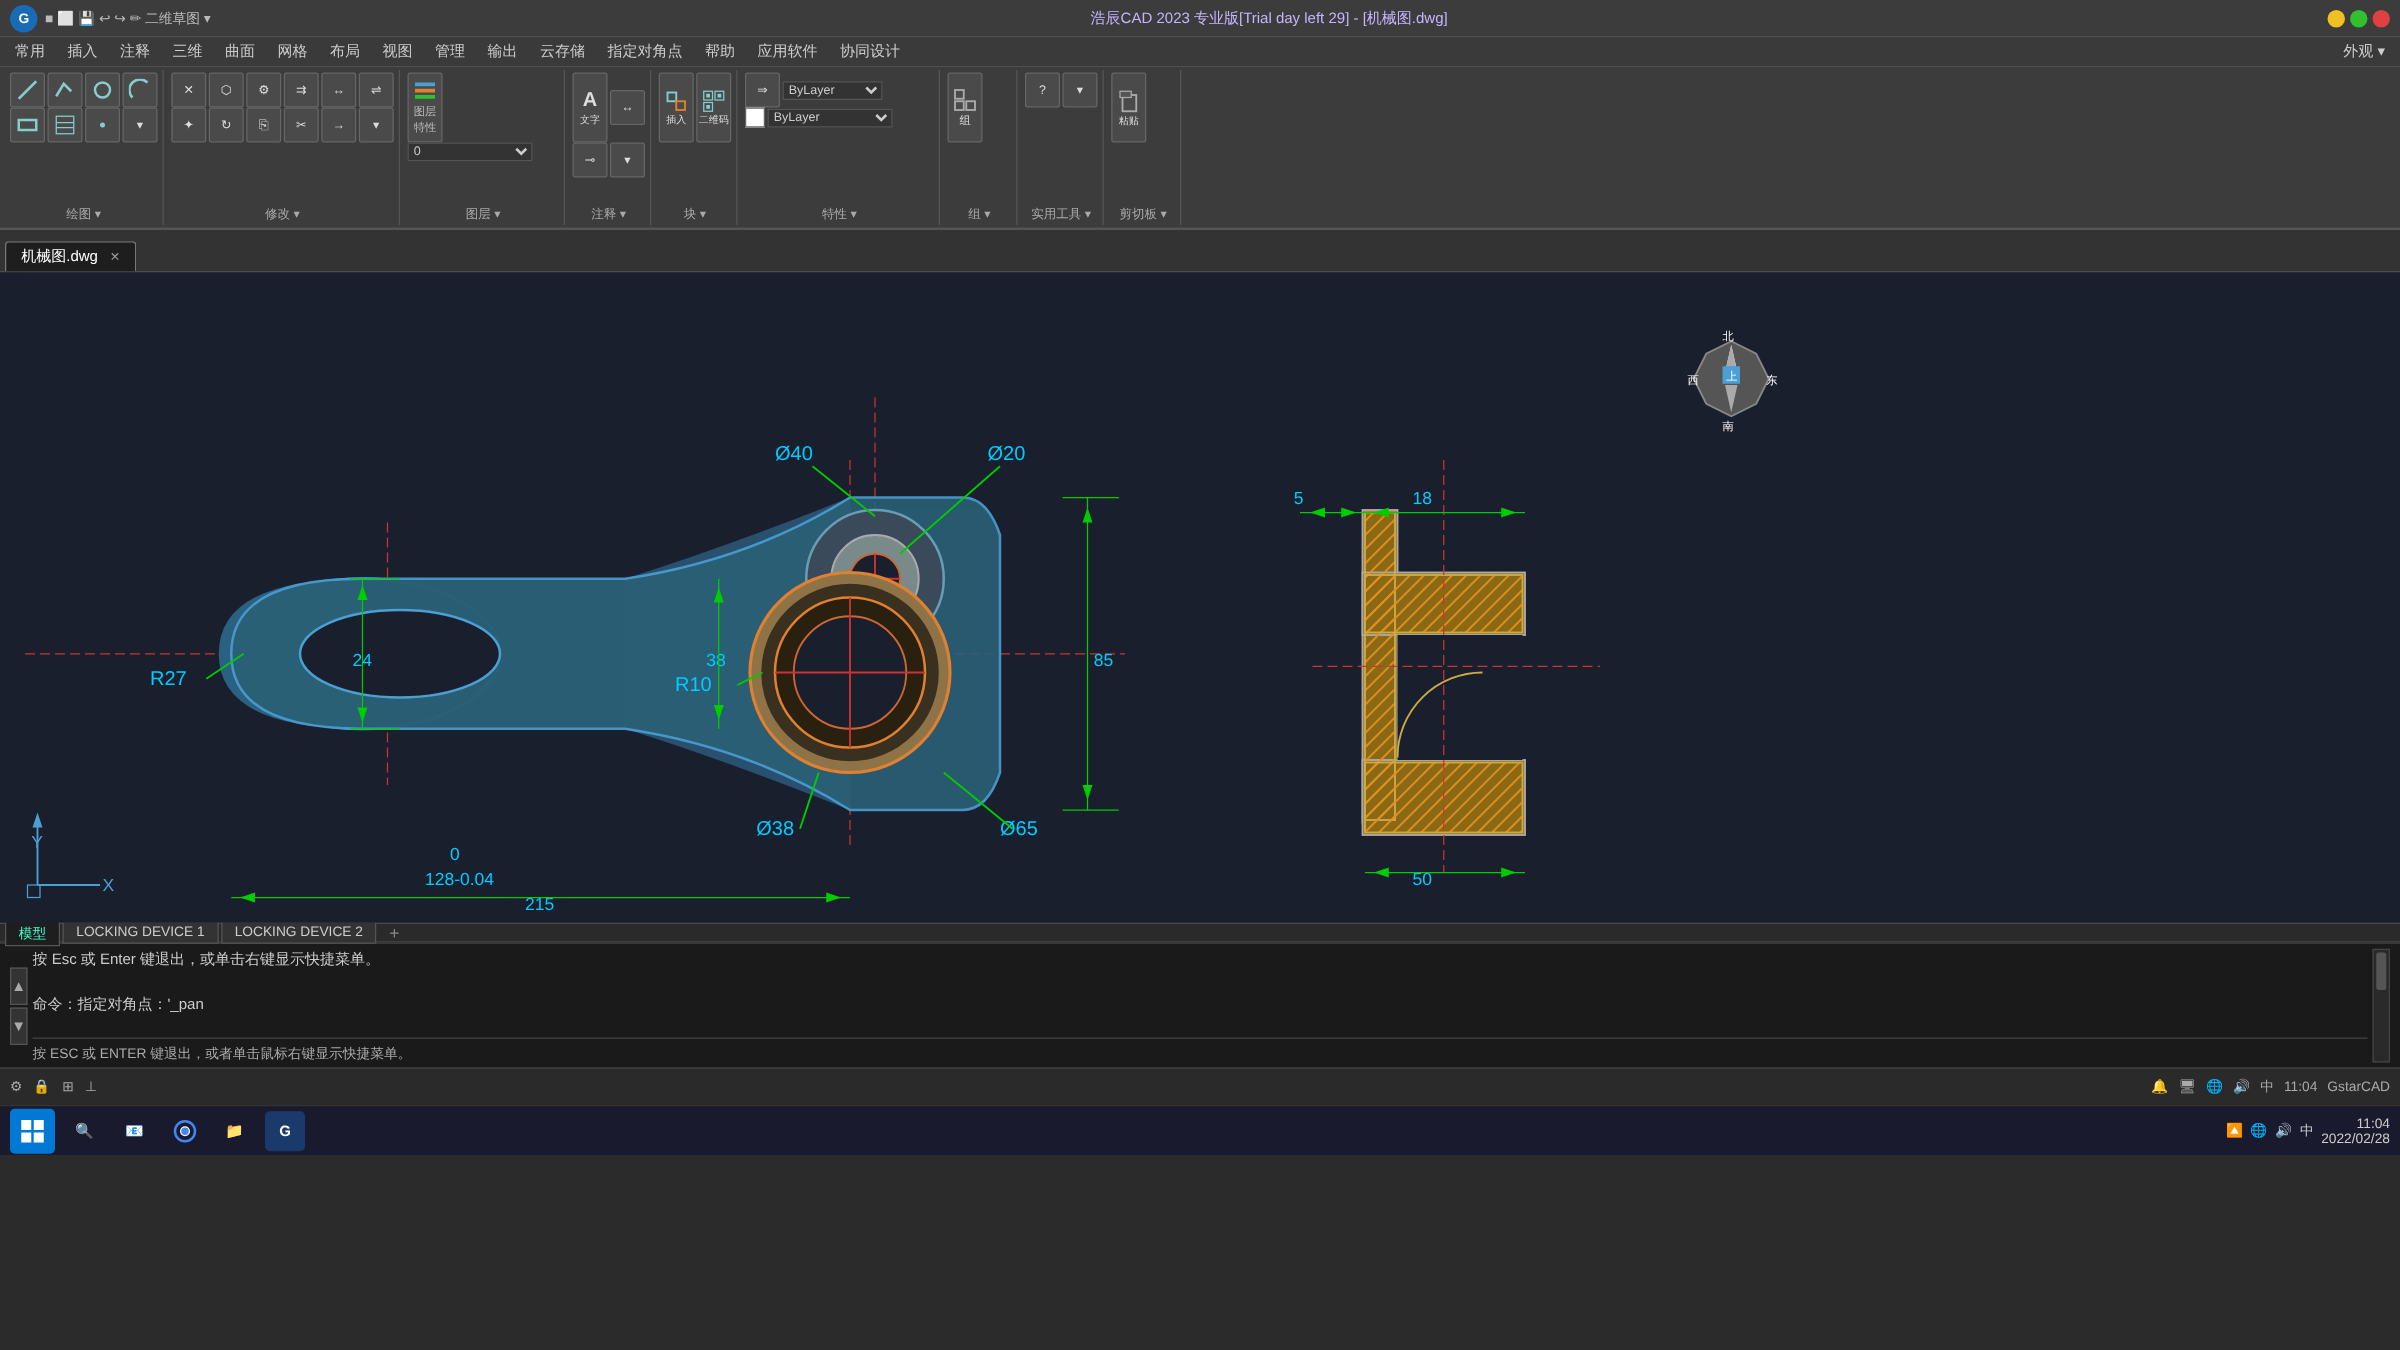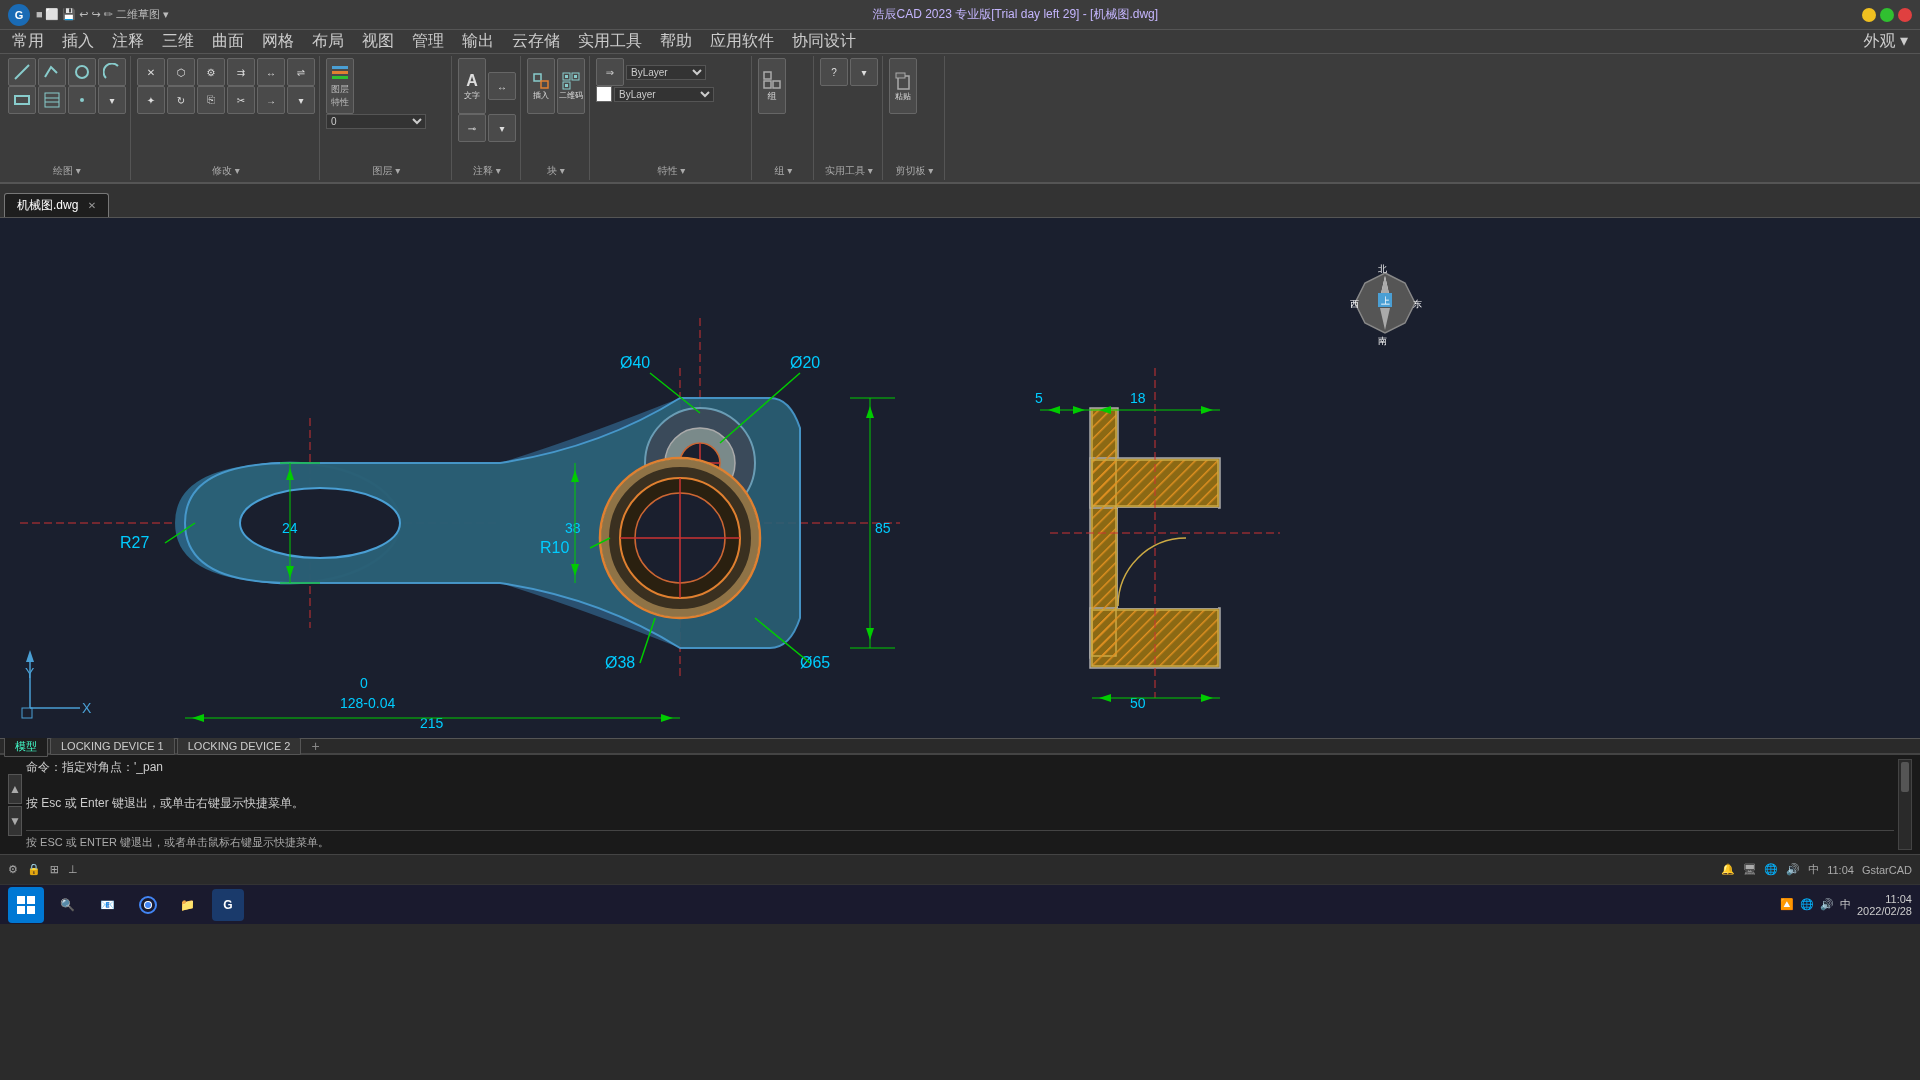--- a/index.html
+++ b/index.html
@@ -15,21 +15,21 @@
     #titlebar .winbtn { width: 14px; height: 14px; border-radius: 50%; border: none; cursor: pointer; }
     #titlebar .winbtn.min { background: #f0c020; }
     #titlebar .winbtn.max { background: #30c030; }
     #titlebar .winbtn.close { background: #e04040; }
 
     
     #menubar {
       height: 24px; background: #3a3a3a; display: flex; align-items: center; padding: 0 4px;
       border-bottom: 1px solid #555; gap: 2px;
     }
-    .menu-item { padding: 2px 8px; color: #ccc; cursor: pointer; font-size: 16px; border-radius: 2px; }
+    .menu-item { padding: 2px 8px; color: #ccc; cursor: pointer; font-size: 12px; border-radius: 2px; }
 
     
     #toolbar {
       height: 120px; background: #3c3c3c; border-bottom: 2px solid #555;
       display: flex; flex-direction: row; padding: 2px 4px; gap: 2px;
     }
     .toolbar-group {
       display: flex; flex-direction: column; border-right: 1px solid #555; padding: 2px 4px; min-width: 60px;
     }
     .toolbar-group-label { font-size: 10px; color: #aaa; text-align: center; margin-top: auto; padding-top: 2px; }
@@ -122,21 +122,21 @@
   <div class="menu-item">插入</div>
   <div class="menu-item">注释</div>
   <div class="menu-item">三维</div>
   <div class="menu-item">曲面</div>
   <div class="menu-item">网格</div>
   <div class="menu-item">布局</div>
   <div class="menu-item">视图</div>
   <div class="menu-item">管理</div>
   <div class="menu-item">输出</div>
   <div class="menu-item">云存储</div>
-  <div class="menu-item">实用工具</div>
+  <div class="menu-item">指定对角点</div>
   <div class="menu-item">帮助</div>
   <div class="menu-item">应用软件</div>
   <div class="menu-item">协同设计</div>
   <div style="flex:1;"></div>
   <div class="menu-item">外观 ▾</div>
 </div>
 
 <div id="toolbar" style="height:130px;display:flex;flex-wrap:nowrap;overflow:hidden;">
 
   <div class="toolbar-group">
@@ -506,22 +506,22 @@
 </div>
 
 <div id="command-area">
   <div style="display:flex;height:100%;gap:4px;">
 
     <div style="display:flex;flex-direction:column;justify-content:center;gap:2px;">
       <div style="width:14px;height:30px;background:#333;border:1px solid #555;display:flex;align-items:center;justify-content:center;cursor:pointer;color:#aaa;">▲</div>
       <div style="width:14px;height:30px;background:#333;border:1px solid #555;display:flex;align-items:center;justify-content:center;cursor:pointer;color:#aaa;">▼</div>
     </div>
     <div style="flex:1;display:flex;flex-direction:column;justify-content:space-between;">
+      <div style="color:#ccc;font-size:12px;">按 Esc 或 Enter 键退出，或单击右键显示快捷菜单。</div>
       <div style="color:#ccc;font-size:12px;">命令：指定对角点：'_pan</div>
-      <div style="color:#ccc;font-size:12px;">按 Esc 或 Enter 键退出，或单击右键显示快捷菜单。</div>
       <div style="border-top:1px solid #444;padding-top:4px;">
         <span style="color:#aaa;font-size:11px;">按 ESC 或 ENTER 键退出，或者单击鼠标右键显示快捷菜单。</span>
       </div>
     </div>
 
     <div style="width:14px;background:#2a2a2a;border:1px solid #444;display:flex;flex-direction:column;">
       <div style="background:#555;height:30px;margin:2px;border-radius:2px;"></div>
     </div>
   </div>
 </div>

